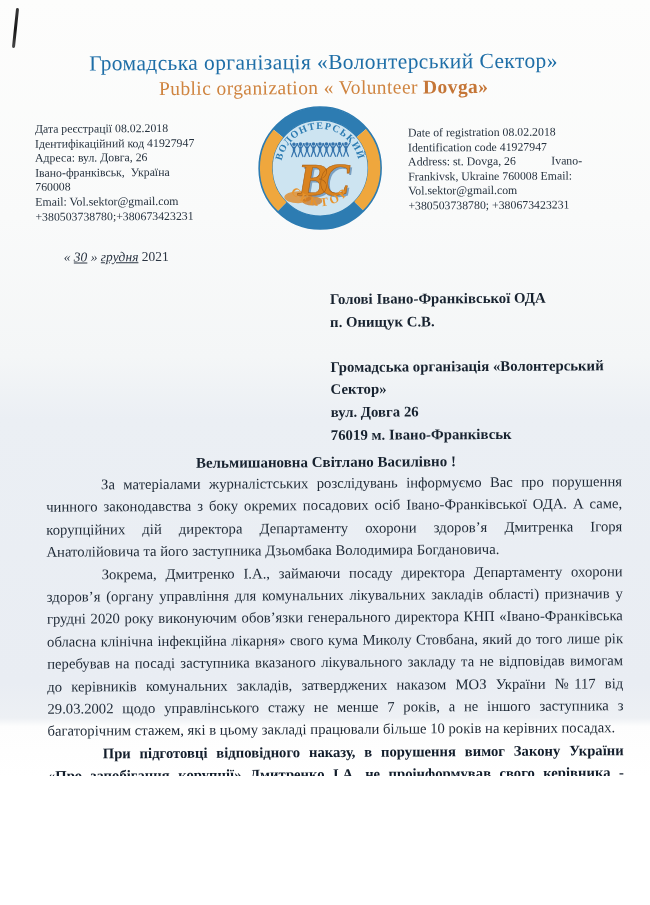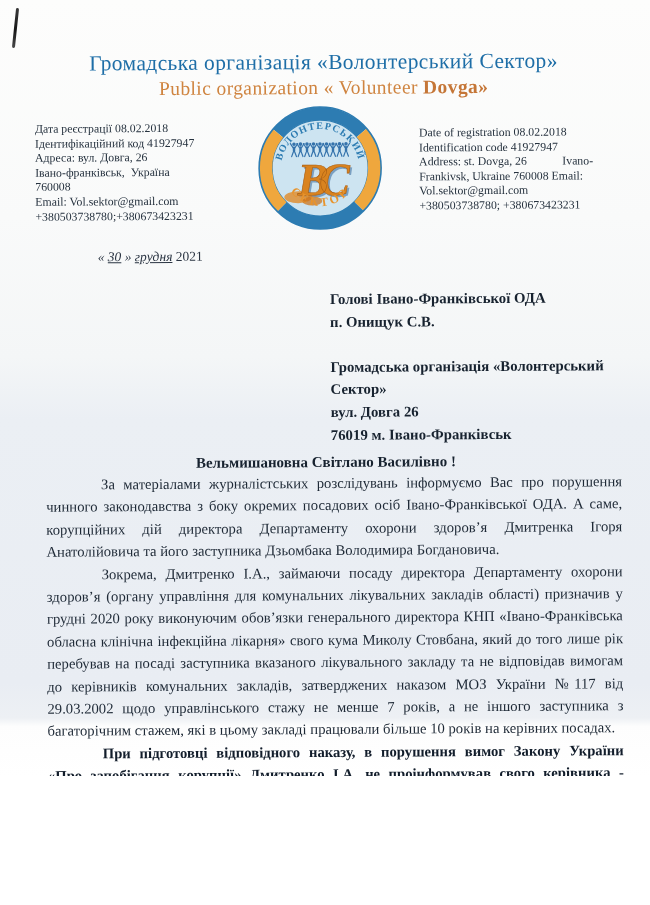--- a/index.html
+++ b/index.html
@@ -23,24 +23,24 @@
   .header{position:absolute;top:50px;left:0;width:100%;text-align:center;}
   .header-uk{font-size:21.5px;color:#1e6ea7;letter-spacing:0.4px;}
   .header-en{font-size:19.5px;color:#cf8440;margin-top:2px;letter-spacing:0.4px;}
   .header-en .bold-seg{font-weight:bold;color:#c57637;}
   .info-left,.info-right{
     position:absolute;top:120px;
     font-size:11.8px;line-height:14.6px;color:#26323f;
     white-space:pre-wrap;
   }
   .info-left{left:36px;width:215px;}
-  .info-right{left:420px;width:215px;top:126px;}
+  .info-right{left:409px;width:215px;top:126px;}
   .logo{position:absolute;left:250px;top:104px;width:142px;height:128px;}
   .date-line{
-    position:absolute;left:98px;top:248px;
+    position:absolute;left:64px;top:248px;
     font-size:13.5px;color:#2a3442;
   }
   .date-line .it{font-style:italic;}
   .date-line .ul{text-decoration:underline;}
   .recipient{
     position:absolute;left:330px;top:288px;width:300px;
     font-weight:bold;font-size:14.8px;line-height:22.6px;
     color:#17222f;white-space:pre-wrap;
   }
   .salutation{

